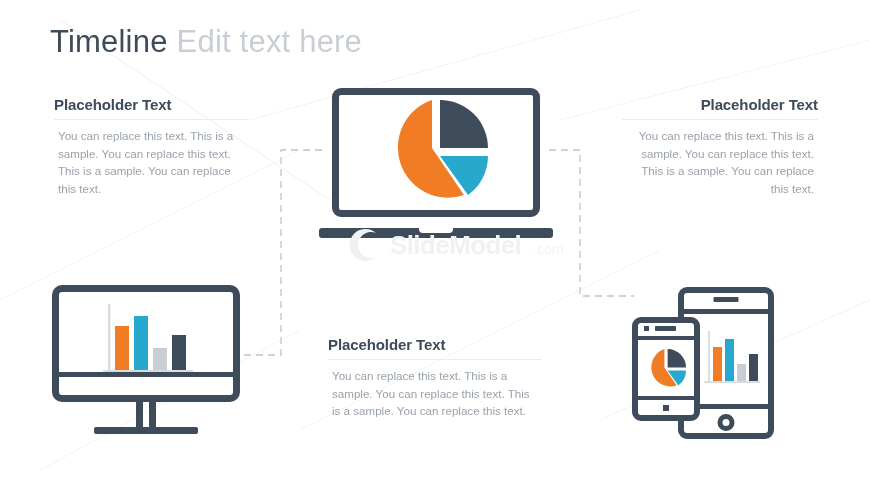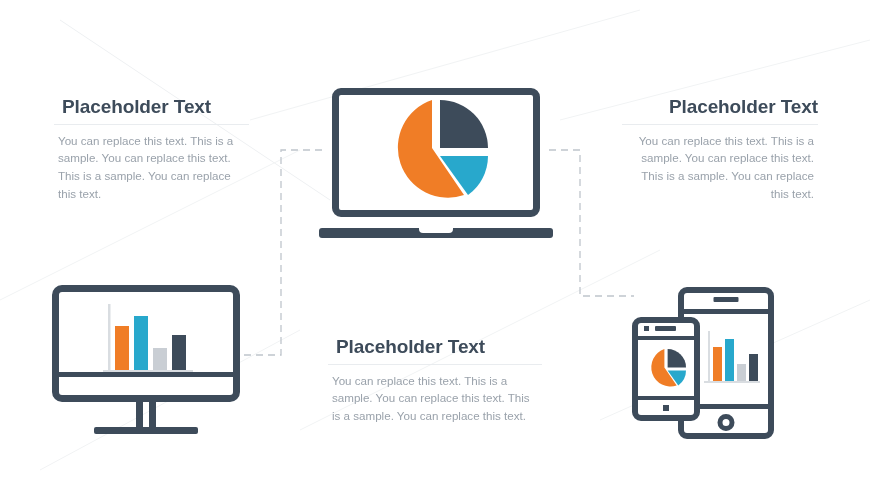--- a/index.html
+++ b/index.html
@@ -18,22 +18,22 @@
   .title-main{
     font-size:31px;color:#3d4b5a;font-weight:400;letter-spacing:.2px;
   }
   .title-sub{
     font-size:31px;color:#c9ced4;font-weight:400;letter-spacing:.2px;margin-left:9px;
   }
 
   
   .txt-block{position:absolute;}
   .txt-head{
-    font-size:19px;font-weight:bold;color:#3d4b5a;letter-spacing:-.1px;
-    margin:0 0 5px 8px;line-height:1.2;
+    font-size:15px;font-weight:bold;color:#3d4b5a;letter-spacing:-.1px;
+    margin:0 0 5px 0;line-height:1.2;
   }
   .txt-rule{height:1px;background:#e9ecef;width:100%;margin-bottom:7px;}
   .txt-body{
     font-size:11.6px;color:#9aa2ab;line-height:1.52;margin:4px;font-weight:400;
   }
   .blk-left{left:54px;top:96px;width:195px;}
   .blk-right{left:622px;top:96px;width:196px;text-align:right;}
   .blk-bottom{left:328px;top:336px;width:214px;}
 
   
@@ -123,20 +123,23 @@
   <svg class="bg-diagonals" width="870" height="489">
     <line x1="60" y1="20" x2="330" y2="200" stroke="#eef0f2" stroke-width="1"></line>
     <line x1="250" y1="120" x2="640" y2="10" stroke="#f1f3f4" stroke-width="1"></line>
     <line x1="0" y1="300" x2="300" y2="150" stroke="#f1f3f4" stroke-width="1"></line>
     <line x1="300" y1="430" x2="660" y2="250" stroke="#f1f3f4" stroke-width="1"></line>
     <line x1="560" y1="120" x2="870" y2="40" stroke="#f1f3f4" stroke-width="1"></line>
     <line x1="40" y1="470" x2="300" y2="330" stroke="#f1f3f4" stroke-width="1"></line>
     <line x1="600" y1="420" x2="870" y2="300" stroke="#f1f3f4" stroke-width="1"></line>
   </svg>
 
+  <div class="title-row">
+    <span class="title-main">Timeline</span><span class="title-sub">Edit text here</span>
+  </div>
 
   <svg class="connector" style="left:0;top:0;" width="870" height="489">
 
     <path d="M 322 150 L 281 150 L 281 355 L 243 355" fill="none" stroke="#bfc5cc" stroke-width="1.3" stroke-dasharray="7,5"></path>
 
     <path d="M 549 150 L 580 150 L 580 296 L 634 296" fill="none" stroke="#bfc5cc" stroke-width="1.3" stroke-dasharray="7,5"></path>
   </svg>
 
   <div class="txt-block blk-left">
     <div class="txt-head">Placeholder Text</div>
@@ -166,20 +169,27 @@
           <path d="M 4 4 L 52 4 A 48 48 0 0 1 32 43 Z" fill="#28a8cc"></path>
 
           <path d="M -4 -4 L -4 -52 A 48 48 0 1 0 28 43 Z" fill="#f07d26"></path>
         </g>
       </svg>
     </div>
     <div class="laptop-base"></div>
     <div class="laptop-notch"></div>
   </div>
 
+  <div class="watermark">
+    <svg width="40" height="32" viewBox="0 0 40 32" style="position:absolute;left:0;top:1px;">
+      <path d="M 28 4 A 13 13 0 1 0 28 28 A 16 16 0 1 1 28 4 Z" fill="#f0f1f3"></path>
+    </svg>
+    <div class="wm-text">SlideModel</div>
+    <div class="wm-dotcom">.com</div>
+  </div>
 
   <div class="monitor">
     <div class="monitor-screen">
       <svg width="174" height="103" viewBox="0 0 174 103">
 
         <rect x="49" y="12" width="2.5" height="68" fill="#d9dde1"></rect>
         <rect x="44" y="78" width="90" height="2.5" fill="#d9dde1"></rect>
 
         <rect x="56" y="34" width="14" height="44" fill="#f07d26"></rect>
         <rect x="75" y="24" width="14" height="54" fill="#28a8cc"></rect>

